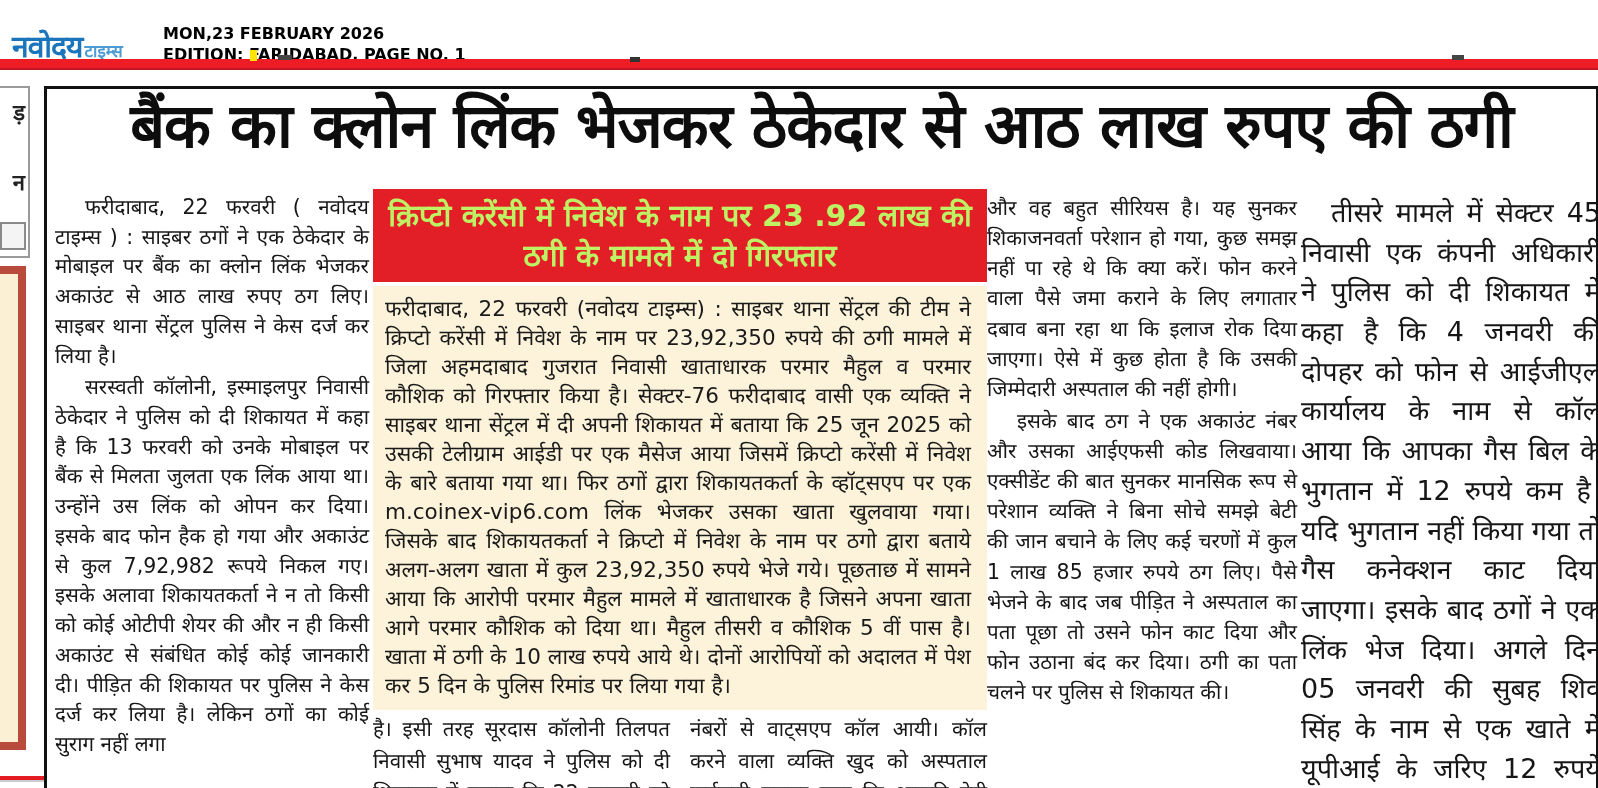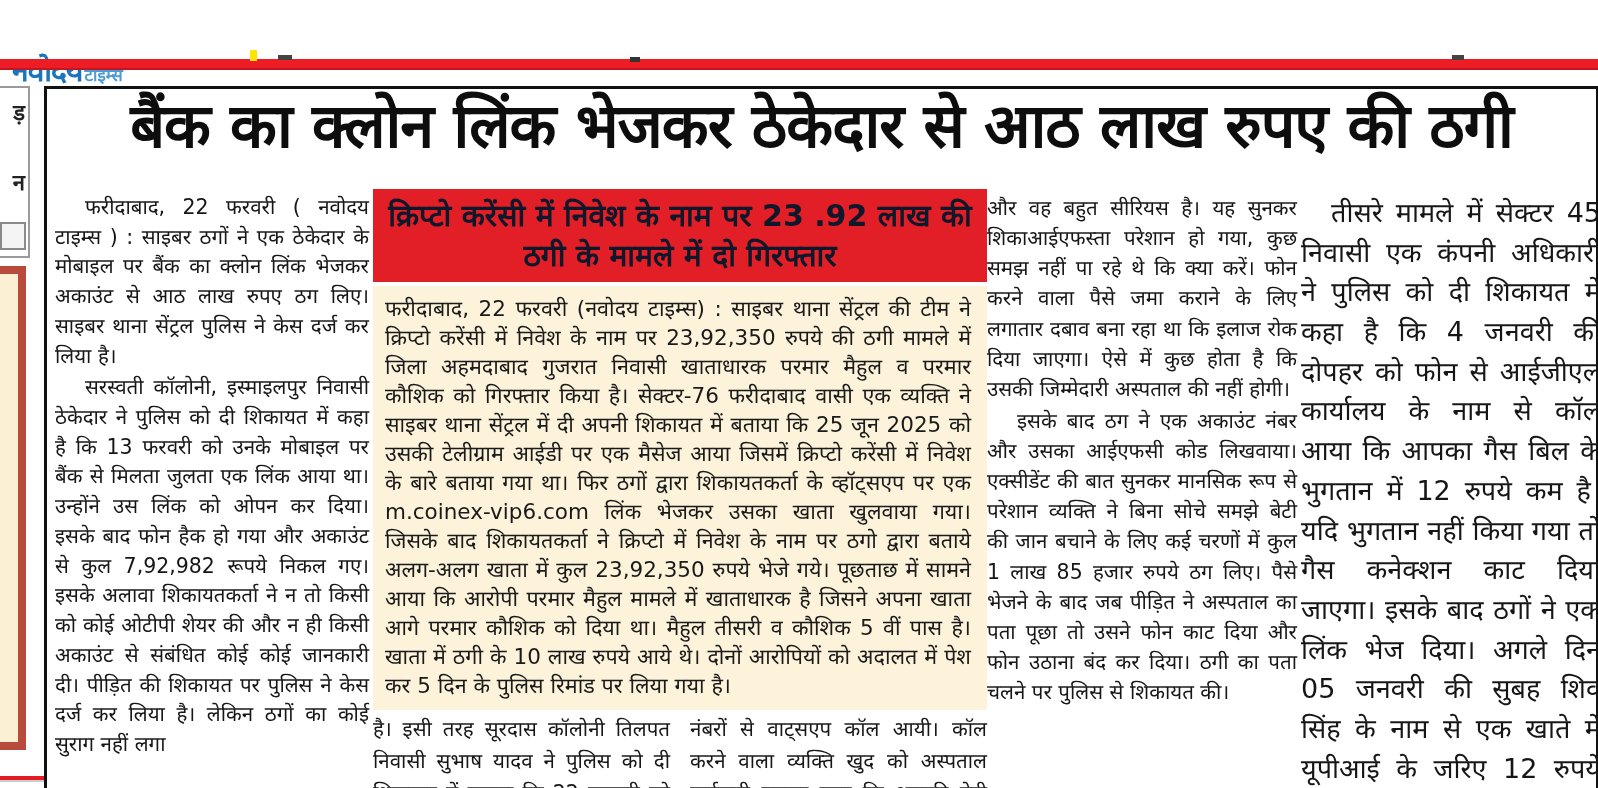--- a/index.html
+++ b/index.html
@@ -3,21 +3,21 @@
 <meta charset="utf-8">
 <style>
   html,body{margin:0;padding:0;}
   body{
     width:1598px;height:788px;position:relative;overflow:hidden;
     background:#ffffff;
     font-family:"DejaVu Sans","Liberation Sans",sans-serif;
     color:#111;
   }
   
-  .masthead{position:absolute;left:0;top:15px;width:1598px;height:45px;background:#ffffff;margin-top:24px;}
+  .masthead{position:absolute;left:0;top:15px;width:1598px;height:45px;background:#ffffff;}
   .logo{position:absolute;left:12px;top:10px;white-space:nowrap;}
   .logo-main{font-size:30px;font-weight:800;color:#1b75bc;letter-spacing:-1px;}
   .logo-sub{font-size:17px;font-weight:700;color:#4d9bd4;margin-left:2px;}
   .dateblock{position:absolute;left:163px;top:8px;line-height:21px;font-size:16px;font-weight:700;color:#000;}
   
   .red-band{position:absolute;left:0;top:59px;width:1598px;height:9px;background:#ee1c25;border-bottom:2px solid #c01722;}
   .artifact{position:absolute;}
   
   .frag-graybox{position:absolute;left:-6px;top:86px;width:36px;height:172px;background:#fff;border:2px solid #9a9a9a;box-sizing:border-box;}
   .frag-char{position:absolute;right:3px;font-size:22px;font-weight:700;color:#222;}
@@ -34,38 +34,42 @@
   }
   .col{position:absolute;text-align:justify;color:#161616;}
   .col p{margin:0 0 2px 0;}
   .indent{text-indent:30px;}
   .col1{left:8px;top:104px;width:314px;font-size:20.5px;line-height:1.45;}
   .col3{left:940px;top:104px;width:310px;font-size:20.5px;line-height:1.47;}
   .col4{left:1254px;top:104px;width:300px;font-size:27px;line-height:1.47;}
   
   .col2{left:326px;top:100px;width:614px;}
   .inset-head{
-    background:#e21f26;color:#0f172a;text-align:center;
+    background:#e21f26;color:#bef264;text-align:center;
     font-size:30px;font-weight:700;line-height:1.32;
     padding:7px 6px;box-sizing:border-box;
   }
   .inset-body{
     background:#fcf3da;margin-top:4px;
     font-size:21.5px;line-height:1.35;text-align:justify;
     padding:8px 16px 10px 12px;box-sizing:border-box;color:#1a1a1a;
   }
   .subcols{display:flex;gap:20px;margin-top:4px;}
   .subcol{flex:1;font-size:20.5px;line-height:1.55;text-align:justify;color:#161616;}
 </style>
 </head>
 <body>
 
 <div class="masthead">
   <div class="logo">
     <span class="logo-main">नवोदय</span><span class="logo-sub">टाइम्स</span>
+  </div>
+  <div class="dateblock">
+    <div>MON,23 FEBRUARY 2026</div>
+    <div>EDITION: FARIDABAD, PAGE NO. 1</div>
   </div>
 </div>
 
 <div class="red-band"></div>
 
 <div class="artifact" style="left:250px;top:50px;width:7px;height:11px;background:#ffe400;"></div>
 <div class="artifact" style="left:278px;top:55px;width:14px;height:5px;background:#444;"></div>
 <div class="artifact" style="left:630px;top:57px;width:10px;height:5px;background:#333;"></div>
 <div class="artifact" style="left:1452px;top:55px;width:12px;height:5px;background:#444;"></div>
 
@@ -90,21 +94,21 @@
   <div class="col col2">
     <div class="inset-head">क्रिप्टो करेंसी में निवेश के नाम पर 23 .92 लाख की ठगी के मामले में दो गिरफ्तार</div>
     <div class="inset-body">फरीदाबाद, 22 फरवरी (नवोदय टाइम्स)  : साइबर थाना सेंट्रल की टीम ने क्रिप्टो करेंसी में निवेश के नाम पर 23,92,350 रुपये की ठगी मामले में जिला अहमदाबाद गुजरात निवासी खाताधारक परमार मैहुल व परमार कौशिक  को गिरफ्तार किया है। सेक्टर-76 फरीदाबाद वासी एक व्यक्ति ने साइबर थाना सेंट्रल में दी अपनी शिकायत में बताया कि 25 जून 2025 को उसकी टेलीग्राम आईडी पर एक मैसेज आया जिसमें क्रिप्टो करेंसी में निवेश के बारे बताया गया था। फिर ठगों द्वारा शिकायतकर्ता के व्हॉट्सएप पर एक m.coinex-vip6.com  लिंक भेजकर उसका खाता खुलवाया गया। जिसके बाद शिकायतकर्ता ने क्रिप्टो में निवेश के नाम पर ठगो द्वारा बताये अलग-अलग खाता में कुल 23,92,350 रुपये भेजे गये। पूछताछ में सामने आया कि आरोपी परमार मैहुल मामले में खाताधारक है जिसने अपना खाता आगे परमार कौशिक को दिया था। मैहुल तीसरी व कौशिक 5 वीं पास है। खाता में ठगी के 10 लाख रुपये आये थे। दोनों आरोपियों को अदालत में पेश कर 5 दिन के पुलिस रिमांड पर लिया गया है।</div>
     <div class="subcols">
       <div class="subcol">है। इसी तरह सूरदास कॉलोनी तिलपत निवासी सुभाष यादव ने पुलिस को  दी शिकायत में बताया कि 22 जनवरी को उनके मोबाइल पर  अलग अलग</div>
       <div class="subcol">नंबरों से वाट्सएप कॉल आयी। कॉल करने वाला व्यक्ति खुद को अस्पताल कर्मचारी बनकर कहा कि आपकी बेटी पूनम का एक्सीडेंट हो गया है</div>
     </div>
   </div>
 
   <div class="col col3">
-    <p>और वह बहुत सीरियस है।  यह सुनकर शिकाआईएफस्ता परेशान हो गया, कुछ समझ नहीं पा रहे थे कि क्या करें। फोन करने वाला पैसे जमा कराने के लिए लगातार दबाव बना रहा था कि इलाज रोक दिया जाएगा। ऐसे में कुछ होता है कि उसकी जिम्मेदारी अस्पताल की नहीं होगी।</p>
+    <p>और वह बहुत सीरियस है।  यह सुनकर शिकाजनवर्ता परेशान हो गया, कुछ समझ नहीं पा रहे थे कि क्या करें। फोन करने वाला पैसे जमा कराने के लिए लगातार दबाव बना रहा था कि इलाज रोक दिया जाएगा। ऐसे में कुछ होता है कि उसकी जिम्मेदारी अस्पताल की नहीं होगी।</p>
     <p class="indent">इसके बाद ठग ने एक अकाउंट नंबर और उसका आईएफसी कोड लिखवाया। एक्सीडेंट की बात सुनकर मानसिक रूप से  परेशान व्यक्ति ने बिना सोचे समझे बेटी की जान बचाने के लिए कई चरणों  में कुल 1 लाख 85 हजार रुपये ठग लिए। पैसे भेजने के बाद जब पीड़ित ने अस्पताल का पता पूछा तो उसने फोन काट दिया और फोन उठाना बंद कर दिया। ठगी का पता चलने पर पुलिस से  शिकायत की।</p>
   </div>
 
   <div class="col col4">
     <p class="indent">तीसरे मामले में सेक्टर 45 निवासी एक कंपनी अधिकारी ने पुलिस को दी शिकायत में कहा है कि 4 जनवरी की दोपहर को फोन से आईजीएल कार्यालय के नाम से कॉल आया कि आपका गैस बिल के भुगतान में 12 रुपये कम है। यदि भुगतान नहीं किया गया तो गैस कनेक्शन काट दिया जाएगा। इसके बाद ठगों ने एक लिंक भेज दिया। अगले दिन 05 जनवरी की सुबह शिव सिंह के नाम से एक खाते में यूपीआई के जरिए 12 रुपये का भुगतान किया था। उसी दिन दोपहर  12:00 बजे अकाउंट से 11999 रुपये कट गया। उसके बाद 80999 रुपये का दूसरा लेनदेन हो गया। तीन बार में अधिकारी के अकाउंट से कुल 97998 रुपये कट गए। पुलिस ने केस दर्ज कर मामले की जांच शुरू कर दी है।</p>
   </div>
 
 </div>
 
 </body></html>

